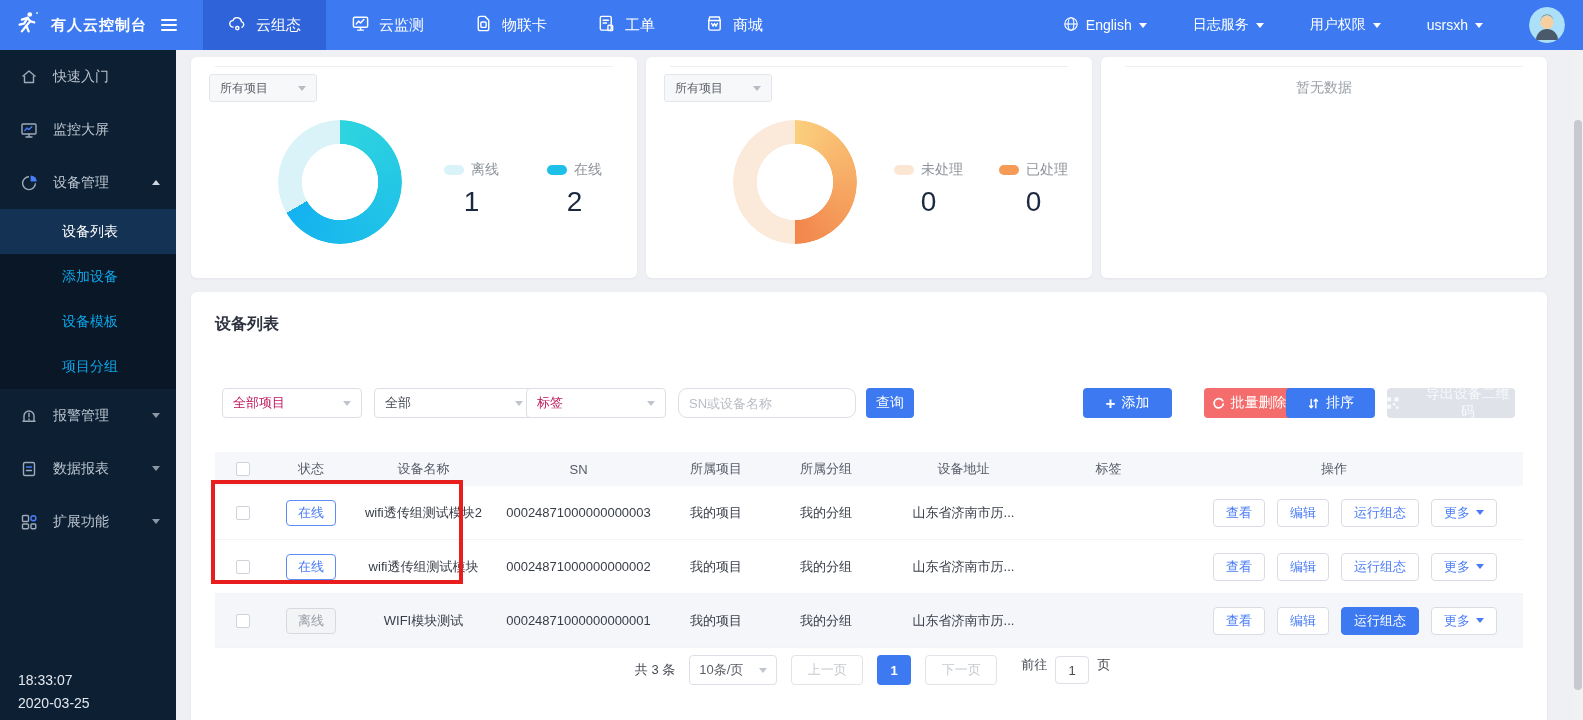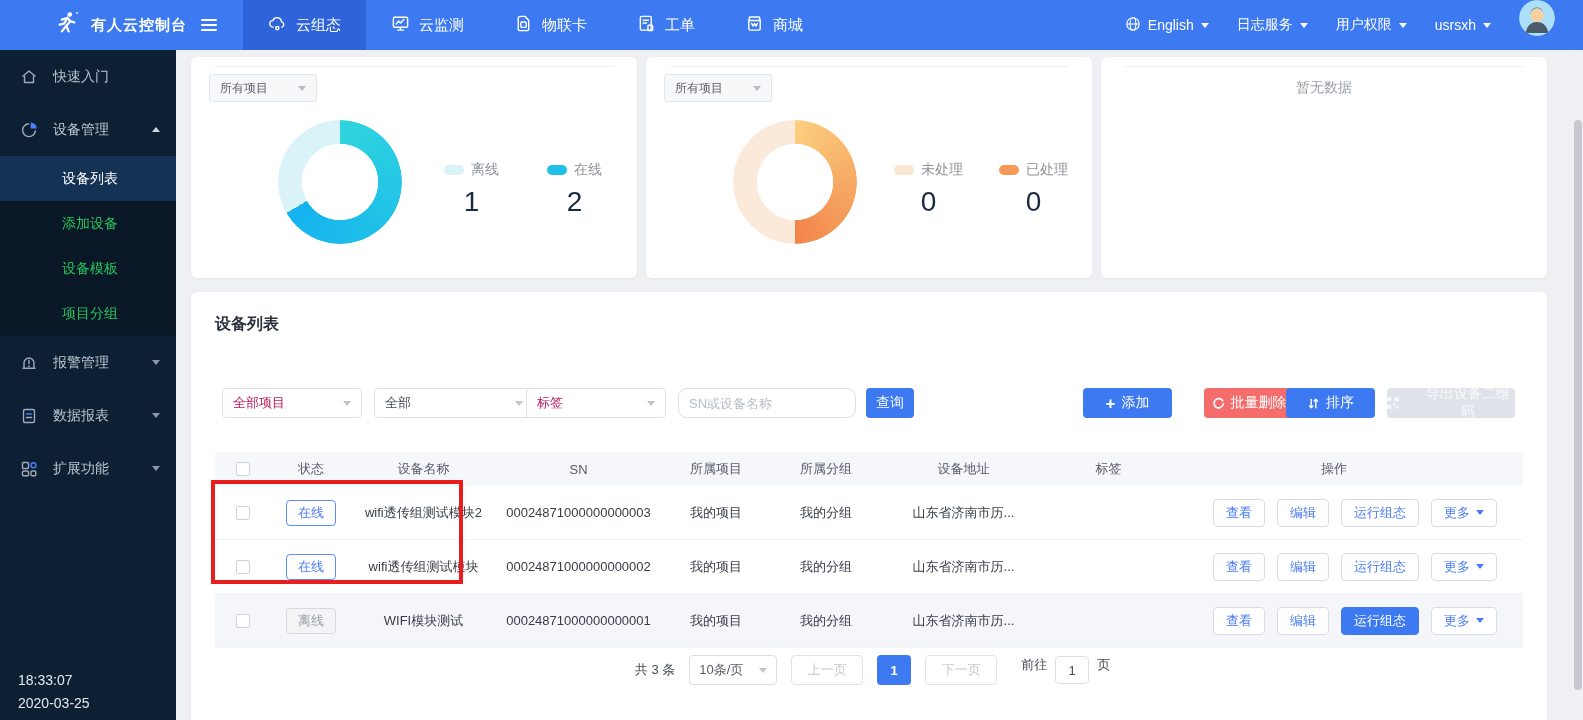--- a/index.html
+++ b/index.html
@@ -4,41 +4,41 @@
 <style>
   * { box-sizing: border-box; margin: 0; padding: 0; }
   html,body { width:1583px; height:720px; }
   body {
     position:relative; overflow:hidden; background:#eef0f4;
     font-family:"Liberation Sans", sans-serif; color:#383d47;
   }
   
   .topnav { position:absolute; top:0; left:0; width:1583px; height:50px;
     background:#3d7af2; color:#fff; display:flex; align-items:stretch; z-index:30; }
-  .brand { display:flex; align-items:center; gap:10px; padding-left:14px; width:203px;margin-left:40px; }
+  .brand { display:flex; align-items:center; gap:10px; padding-left:14px; width:203px; }
   .brand-title { font-size:15px; font-weight:bold; letter-spacing:1px; }
   .burger { display:flex; flex-direction:column; gap:3px; cursor:pointer; margin-left:4px;}
   .burger i { display:block; width:16px; height:2px; background:#fff; border-radius:1px;}
   .tabs { display:flex; }
   .tab { display:flex; align-items:center; gap:9px; padding:0 25px; font-size:15px; cursor:pointer; }
   .tab.active { background:#2e63d9; }
-  .nav-right { margin-left:auto; display:flex; gap:28px; padding-right:28px; font-size:14px; }
+  .nav-right { margin-left:auto; display:flex; align-items:center; gap:46px; padding-right:18px; font-size:14px; }
   .nav-item { display:flex; align-items:center; gap:7px; cursor:pointer; white-space:nowrap; }
   .caret-down { width:0; height:0; border-left:4px solid transparent; border-right:4px solid transparent; border-top:5px solid #fff; }
   .caret-up   { width:0; height:0; border-left:4px solid transparent; border-right:4px solid transparent; border-bottom:5px solid #cdd6e0; }
   .caret-gray { border-top-color:#8b97a5; }
   .avatar { width:36px; height:36px; border-radius:50%; overflow:hidden; cursor:pointer; flex:0 0 auto; }
   
   .sidebar { position:absolute; top:50px; left:0; width:176px; bottom:0; background:#0d1f33; z-index:20; }
   .side-item { height:53px; display:flex; align-items:center; gap:15px; padding:0 16px 0 20px;
     font-size:14px; color:#bac4cf; cursor:pointer; }
   .side-item .lbl { flex:1; }
   .side-item svg { flex:0 0 auto; color:#9fabb9; }
   .submenu { background:#0a1726; }
-  .sub-item { height:45px; display:flex; align-items:center; padding-left:62px; font-size:14px; color:#22c55e; cursor:pointer; }
+  .sub-item { height:45px; display:flex; align-items:center; padding-left:62px; font-size:14px; color:#0ea5e9; cursor:pointer; }
   .sub-item.active { background:#143253; color:#fff; }
   .clock { position:absolute; left:18px; bottom:5px; color:#e3e8ee; font-size:14px; line-height:23px; }
   
   .card { position:absolute; background:#fff; border-radius:6px; box-shadow:0 1px 3px rgba(30,40,60,.05); }
   .card-ov { top:57px; width:446px; height:221px; }
   #card-dev-status { left:191px; } #card-alarm { left:646px; } #card-empty { left:1101px; }
   .card-divider { position:absolute; top:9px; left:24px; right:24px; height:1px; background:#eceef2; }
   .mini-select { position:absolute; left:18px; top:17px; width:108px; height:28px;
     background:#f7f8fa; border:1px solid #e2e6ec; border-radius:3px; color:#5a5e66; font-size:12px;
     display:flex; align-items:center; justify-content:space-between; padding:0 10px; cursor:pointer; }
@@ -213,20 +213,28 @@
   </div>
 </div>
 
 <div class="sidebar">
   <div class="side-item">
     <svg width="18" height="18" viewBox="0 0 18 18" fill="none" stroke="currentColor" stroke-width="1.4" stroke-linejoin="round">
       <path d="M2.5 8.5 9 3l6.5 5.5"></path>
         <path d="M4.5 7.8v6.7h9V7.8"></path>
     </svg>
     <span class="lbl">快速入门</span>
+  </div>
+  <div class="side-item">
+    <svg width="18" height="18" viewBox="0 0 18 18" fill="none" stroke="currentColor" stroke-width="1.4" stroke-linecap="round" stroke-linejoin="round">
+      <rect x="2" y="3" width="14" height="10" rx="1"></rect>
+        <path d="M6 16h6M9 13.2V16"></path>
+      <polyline points="4.8,9.6 7,7 9,8.6 11.8,5.8" stroke="#4a7df6"></polyline>
+    </svg>
+    <span class="lbl">监控大屏</span>
   </div>
   <div class="side-item">
     <svg width="18" height="18" viewBox="0 0 18 18" fill="none">
       <path d="M9 2.8a6.4 6.4 0 1 0 6.4 6.4" stroke="currentColor" stroke-width="1.4"></path>
       <path d="M10.6 1.4a6.2 6.2 0 0 1 6.2 6.2h-6.2z" fill="#4a7df6"></path>
     </svg>
     <span class="lbl">设备管理</span>
     <span class="caret-up"></span>
   </div>
   <div class="submenu">

